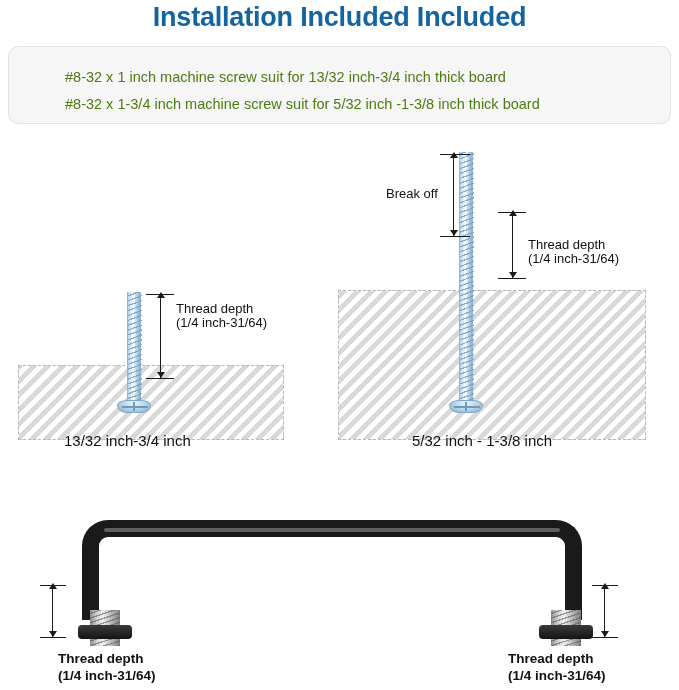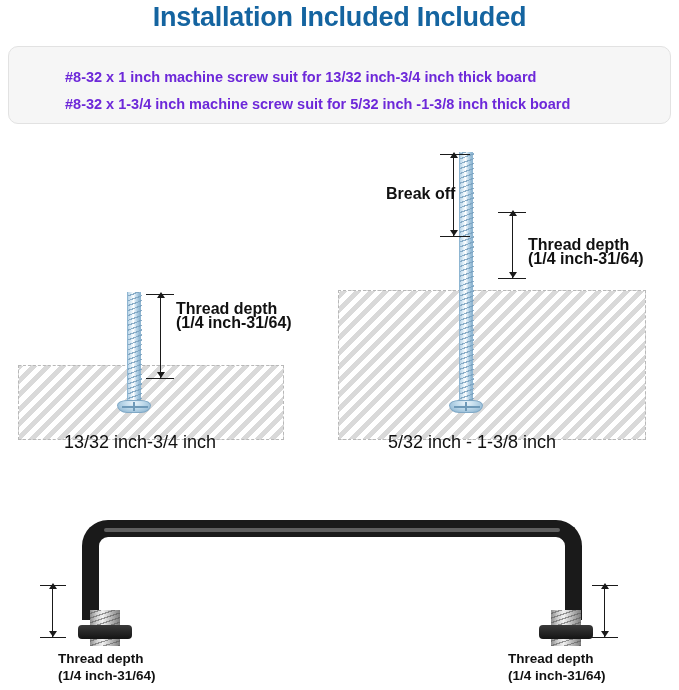--- a/index.html
+++ b/index.html
@@ -39,23 +39,22 @@
     width: 663px;
     height: 78px;
     background: #f6f6f6;
     border: 1px solid #e2e2e2;
     border-radius: 10px;
   }
   .note-line {
     position: absolute;
     left: 56px;
     font-size: 14.5px;
-    color: #6d28d9;
+    color: #4d7c0f;
     white-space: nowrap;
-    font-weight: bold;
   }
   .note-line.l1 { top: 22px; }
   .note-line.l2 { top: 49px; }
 
   
   .diagram {
     position: absolute;
     top: 130px;
     left: 0;
     width: 679px;
@@ -160,31 +159,31 @@
     position: absolute;
     width: 0; height: 0;
     border-left: 4px solid transparent;
     border-right: 4px solid transparent;
   }
   .arrow-up { border-bottom: 6px solid #1a1a1a; }
   .arrow-down { border-top: 6px solid #1a1a1a; }
 
   .lbl {
     position: absolute;
-    font-size: 16px;
+    font-size: 13px;
     color: #111111;
-    font-weight: bold;
+    font-weight: normal;
     white-space: nowrap;
     line-height: 14px;
     text-align: center;
   }
 
   .caption {
     position: absolute;
-    font-size: 18px;
+    font-size: 15px;
     color: #111111;
     white-space: nowrap;
   }
 
   
   .handle-area {
     position: absolute;
     top: 470px;
     left: 0;
     width: 679px;
@@ -297,21 +296,21 @@
   <div class="lbl" style="left:386px; top:57px;">Break off</div>
 
   <div class="vline" style="left:512px; top:82px; height:66px;"></div>
   <div class="arrow-up" style="left:508.5px; top:80px;"></div>
   <div class="arrow-down" style="left:508.5px; top:142px;"></div>
   <div class="hline" style="left:498px; top:82px; width:28px;"></div>
   <div class="hline" style="left:498px; top:148px; width:28px;"></div>
   <div class="lbl" style="left:528px; top:108px;">Thread depth</div>
   <div class="lbl" style="left:528px; top:122px;">(1/4 inch-31/64)</div>
 
-  <div class="caption" style="left:388px; top:302px;">5/32 inch - 1-3/8 inch</div>
+  <div class="caption" style="left:412px; top:302px;">5/32 inch - 1-3/8 inch</div>
 </div>
 
 <div class="handle-area">
   <div class="handle-bar"></div>
   <div class="handle-gloss"></div>
 
   <div class="post post-left"></div>
   <div class="post post-right"></div>
   <div class="foot foot-left"></div>
   <div class="foot foot-right"></div>

